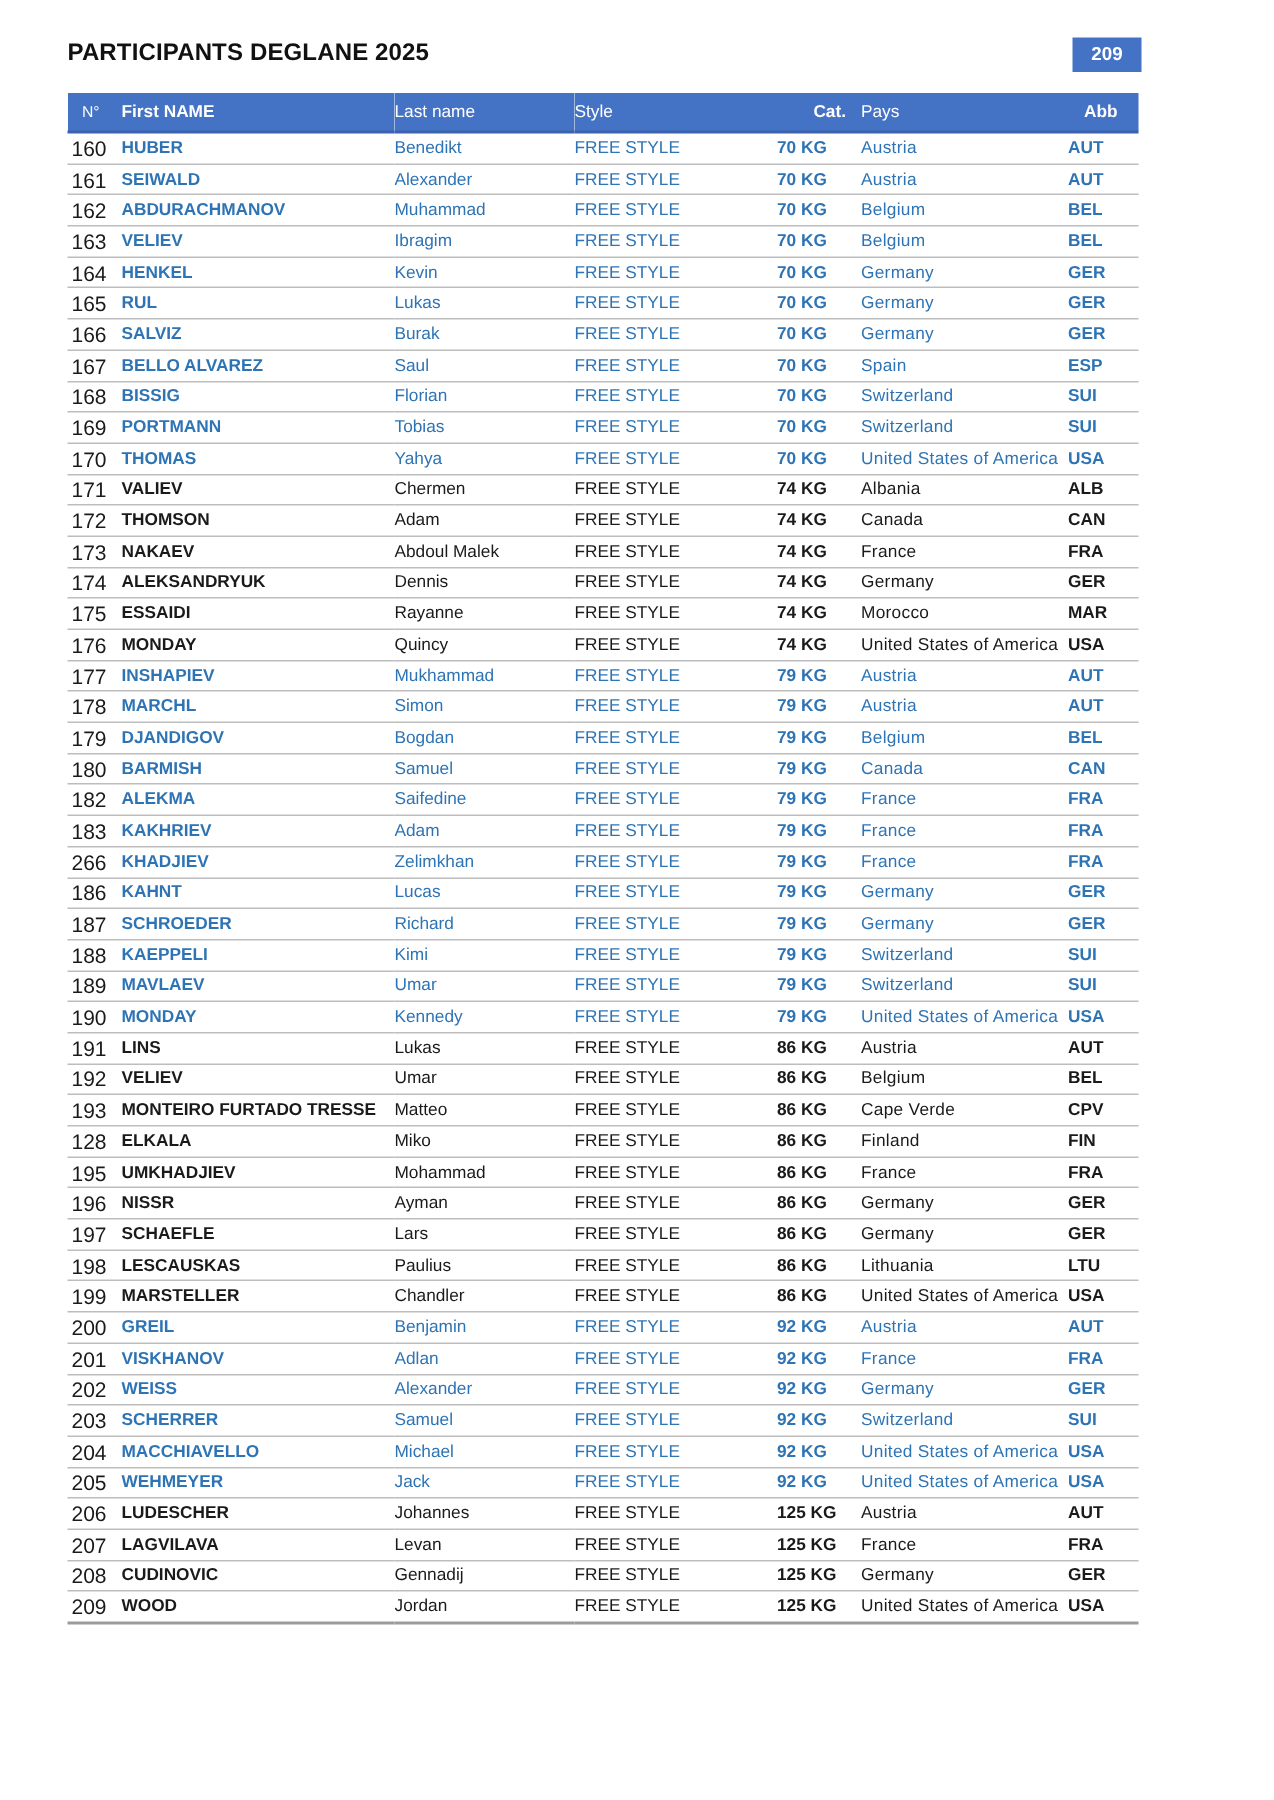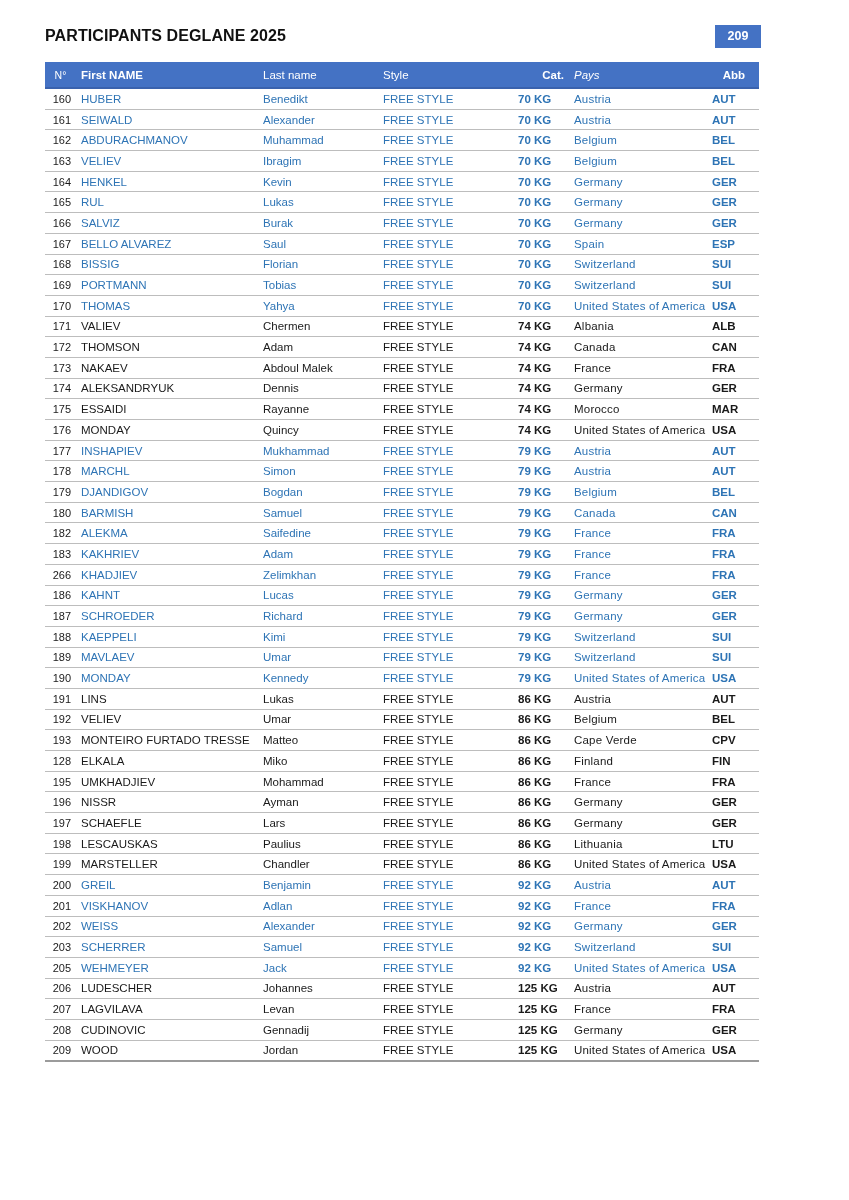--- a/index.html
+++ b/index.html
@@ -43,34 +43,34 @@
   thead th{
     background:var(--accent);color:#ffffff;height:25px;
     font-weight:400;text-align:left;padding:0;
     border-bottom:2px solid var(--accent-dark);
     white-space:nowrap;overflow:hidden;
   }
   thead th.col-no{text-align:center;font-size:10.5px;}
   thead th.col-first_name{font-weight:700;padding-left:5px;}
   thead th.col-last_name{padding-left:0;margin-top:34px;}
   thead th.col-cat{font-weight:700;text-align:right;}
-  thead th.col-pays{padding-left:10px;font-style:italic;}
+  thead th.col-pays{padding-left:10px;}
   thead th.col-abb{font-weight:700;text-align:right;padding-right:14px;}
 
   tbody td{
     height:19.7px;padding:0;vertical-align:middle;
     white-space:nowrap;overflow:hidden;
   }
   tbody tr{border-bottom:1px solid var(--separator);}
   tbody tr:last-child{border-bottom:2px solid var(--table-bottom);}
 
   tbody td.col-no{
-    text-align:right;padding-right:5px;font-size:11px;color:var(--dark-text);
-  }
-  tbody td.col-first_name{padding-left:5px;font-weight:400;}
+    text-align:right;padding-right:5px;font-size:14px;color:var(--dark-text);
+  }
+  tbody td.col-first_name{padding-left:5px;font-weight:700;}
   tbody td.col-cat{text-align:left;font-weight:700;}
   tbody td.col-pays{padding-left:10px;letter-spacing:.2px;}
   tbody td.col-abb{text-align:left;padding-right:14px;font-weight:700;}
 
   tbody tr.blue td{color:var(--blue-text);}
   tbody tr.black td{color:var(--dark-text);}
   tbody tr.blue td.col-no,
   tbody tr.black td.col-no{color:var(--dark-text);}
 </style>
 </head>
@@ -474,20 +474,29 @@
         <tr class="blue">
           <td class="col-no">203</td>
           <td class="col-first_name">SCHERRER</td>
           <td class="col-last_name">Samuel</td>
           <td class="col-style">FREE STYLE</td>
           <td class="col-cat">92 KG</td>
           <td class="col-pays">Switzerland</td>
           <td class="col-abb">SUI</td>
         </tr>
         <tr class="blue">
+          <td class="col-no">204</td>
+          <td class="col-first_name">MACCHIAVELLO</td>
+          <td class="col-last_name">Michael</td>
+          <td class="col-style">FREE STYLE</td>
+          <td class="col-cat">92 KG</td>
+          <td class="col-pays">United States of America</td>
+          <td class="col-abb">USA</td>
+        </tr>
+        <tr class="blue">
           <td class="col-no">205</td>
           <td class="col-first_name">WEHMEYER</td>
           <td class="col-last_name">Jack</td>
           <td class="col-style">FREE STYLE</td>
           <td class="col-cat">92 KG</td>
           <td class="col-pays">United States of America</td>
           <td class="col-abb">USA</td>
         </tr>
         <tr class="black">
           <td class="col-no">206</td>

